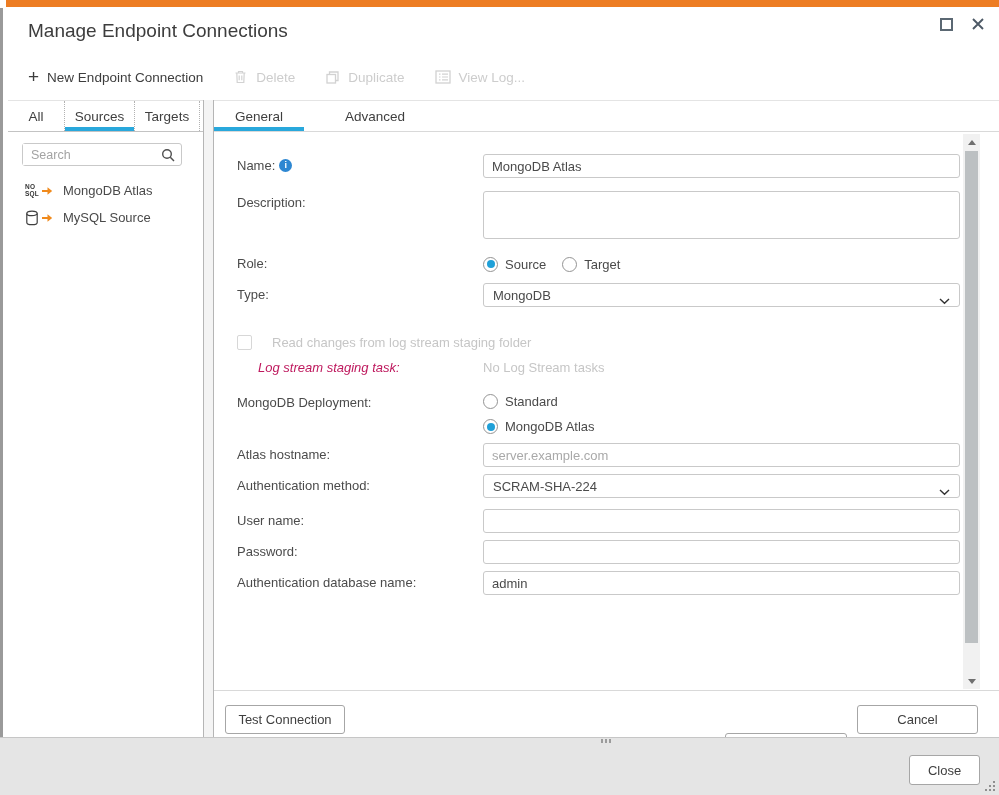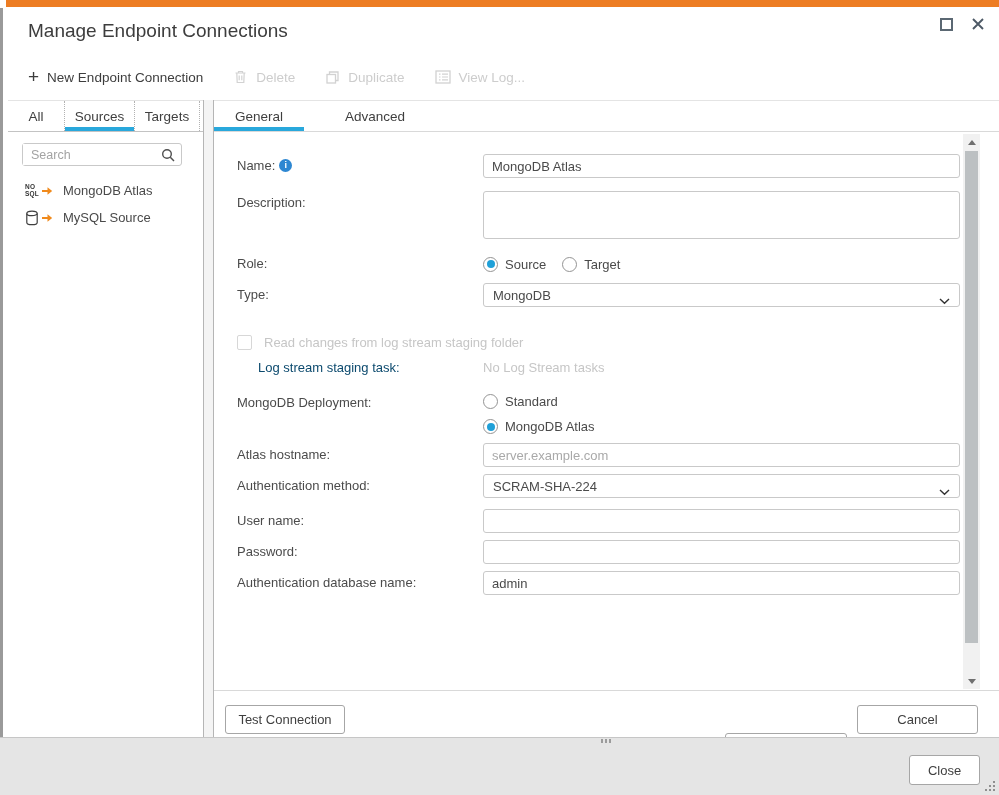--- a/index.html
+++ b/index.html
@@ -64,23 +64,23 @@
   .txt { width:100%; height:24px; border:1px solid #c9c9c9; border-radius:3px; padding:0 8px; font-family:inherit; font-size:13px; color:#4a4a4a; outline:none; }
   .txt::placeholder { color:#a9a9a9; }
   textarea.txt { height:48px; resize:none; padding:4px 8px; }
   .selectbox { height:24px; border:1px solid #c9c9c9; border-radius:3px; display:flex; align-items:center; padding:0 9px; font-size:13px; color:#4a4a4a; background:#fff; cursor:pointer; position:relative; }
   .chev { position:absolute; right:9px; top:9px; }
 
   .radio-opt { display:inline-flex; align-items:center; gap:7px; font-size:13px; color:#4a4a4a; cursor:pointer; }
   .radio { width:15px; height:15px; border:1px solid #949494; border-radius:50%; background:#fff; position:relative; flex:0 0 15px; }
   .radio.checked::after { content:""; position:absolute; inset:2.5px; border-radius:50%; background:#1FA0D8; }
 
-  .cbrow { display:flex; align-items:center; gap:12px; font-size:13px; color:#c6c6c6; }
+  .cbrow { display:flex; align-items:center; gap:20px; font-size:13px; color:#c6c6c6; }
   .checkbox { width:15px; height:15px; border:1px solid #d7d7d7; border-radius:2px; background:#fff; flex:0 0 15px; }
-  .flabel.muted-ind { padding-left:21px; color:#0c4a6e; line-height:18px; }
+  .flabel.muted-ind { padding-left:21px; color:#be185d; line-height:18px;font-style:italic; }
   .mval { font-size:13px; color:#c6c6c6; line-height:18px; }
 
   .info-icon { display:inline-block; width:13px; height:13px; border-radius:50%; background:#2D87D2; color:#fff; font-size:9px; font-weight:bold; text-align:center; line-height:13px; vertical-align:2px; margin-left:4px; }
   .info-icon::after { content:"i"; }
 
   
   .v-scrollbar { position:absolute; left:749px; top:33px; width:17px; height:555px; background:#f1f1f1; }
   .sb-up, .sb-down { position:absolute; left:0; width:17px; height:16px; display:flex; align-items:center; justify-content:center; cursor:pointer; }
   .sb-up { top:0; } .sb-down { bottom:0; }
   .tri-up { width:0; height:0; border-left:4px solid transparent; border-right:4px solid transparent; border-bottom:5px solid #6f6f6f; }

